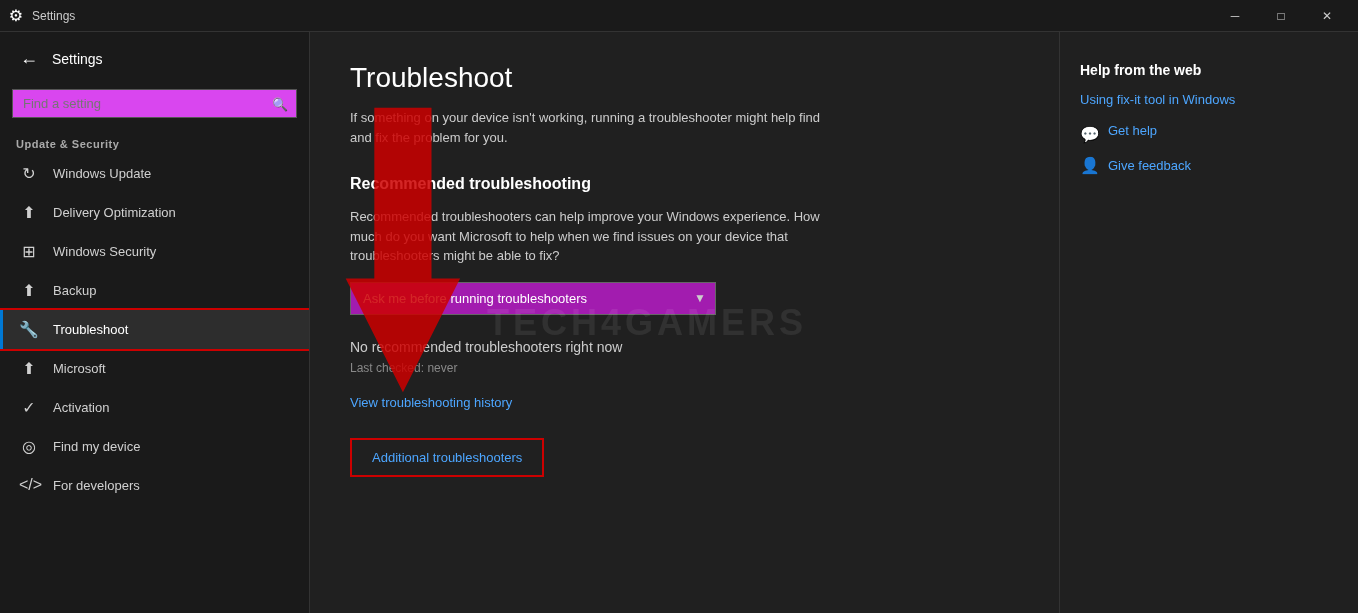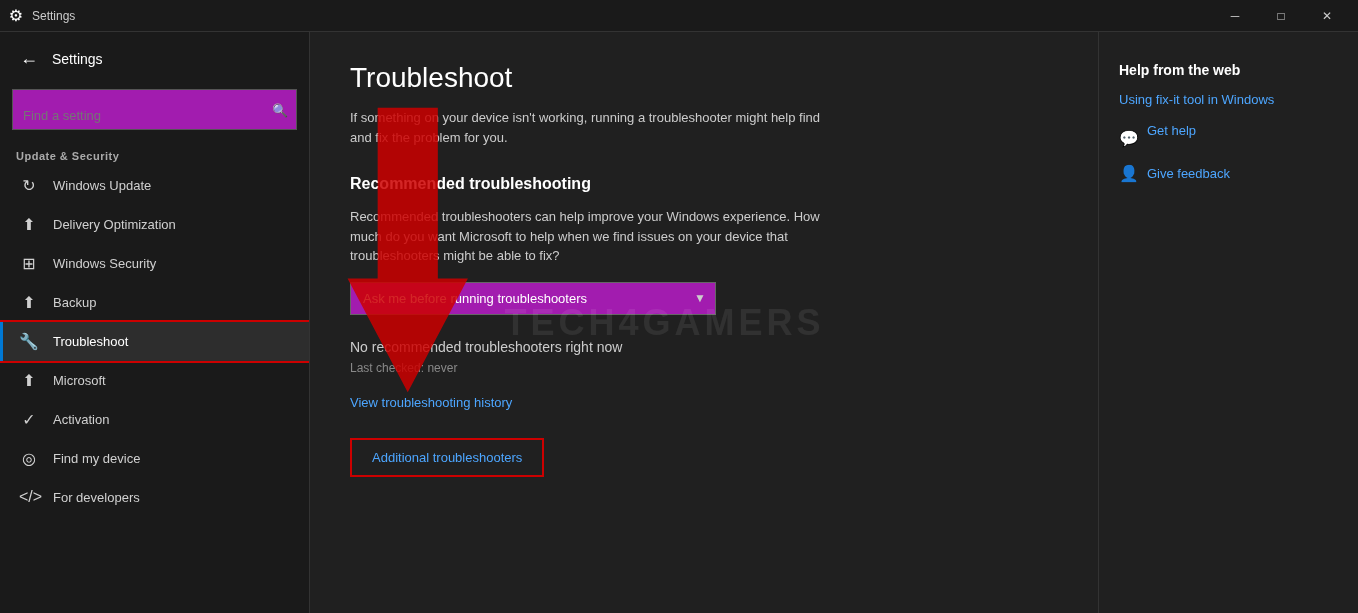--- a/index.html
+++ b/index.html
@@ -86,24 +86,24 @@
       font-size: 14px;
       color: #ffffff;
       font-weight: 400;
     }
     .search-box {
       margin: 4px 12px 12px;
       position: relative;
     }
     .search-input {
       width: 100%;
-      background: #a21caf;
+      background: #d946ef;
       border: 1px solid #555;
       color: #fff;
-      padding: 18px 30px 6px 10px;
+      padding: 6px 30px 6px 10px;
       font-size: 13px;
       outline: none;
     }
     .search-icon-span {
       position: absolute;
       right: 8px;
       top: 50%;
       transform: translateY(-50%);
       color: #aaa;
       font-size: 13px;
@@ -221,21 +221,21 @@
       background: transparent;
       border: 1px solid #d0d0d0;
       color: #4da6ff;
       padding: 10px 20px;
       font-size: 13px;
       cursor: pointer;
     }
 
     
     .right-panel {
-      width: 260px;
+      width: 299px;
       background: #202020;
       padding: 30px 20px;
       border-left: 1px solid #333;
       flex-shrink: 0;
     }
     .help-title {
       font-size: 14px;
       font-weight: 600;
       color: #ffffff;
       margin-bottom: 14px;
@@ -388,21 +388,21 @@
 
     <div class="watermark">TECH4GAMERS</div>
   </div>
 
   <div class="right-panel">
     <div class="help-title">Help from the web</div>
     <a class="help-link">Using fix-it tool in Windows</a>
 
     <div class="help-item">
       <span class="help-item-icon">💬</span>
-      <a class="help-link" style="margin-bottom:16px;">Get help</a>
+      <a class="help-link" style="margin-bottom:8px;">Get help</a>
     </div>
     <div class="help-item">
       <span class="help-item-icon">👤</span>
       <a class="help-link" style="margin-bottom:0;">Give feedback</a>
     </div>
   </div>
 
 </div>
 
 </body></html>

